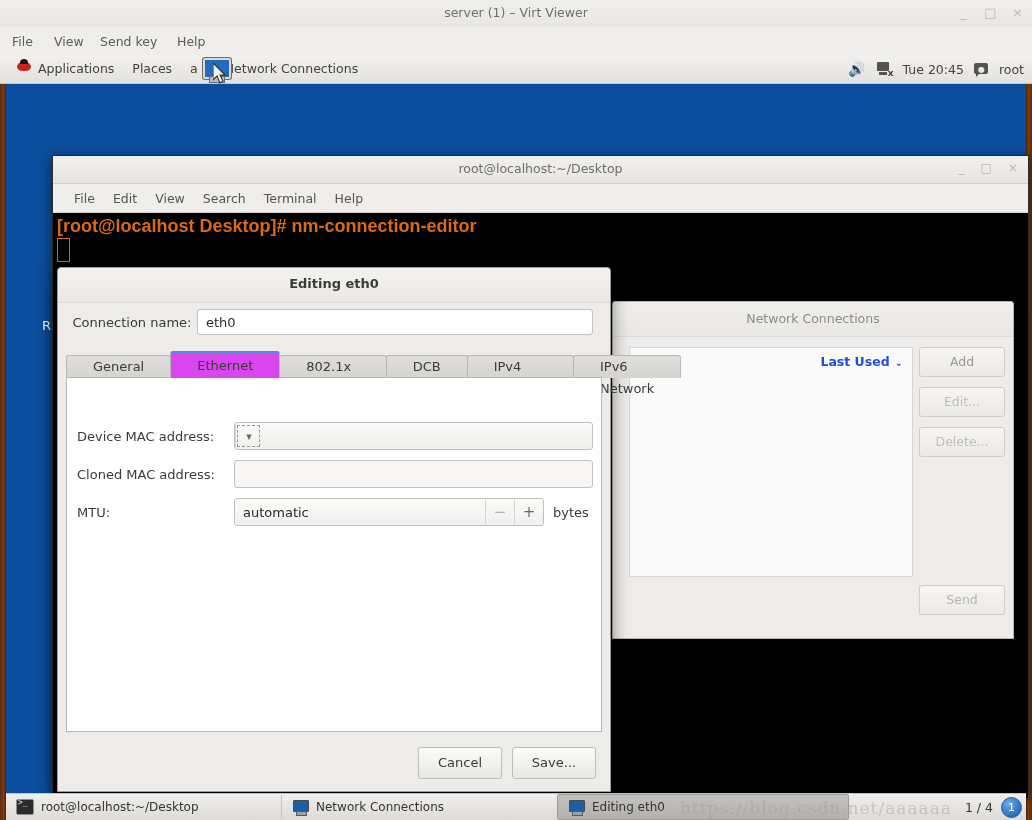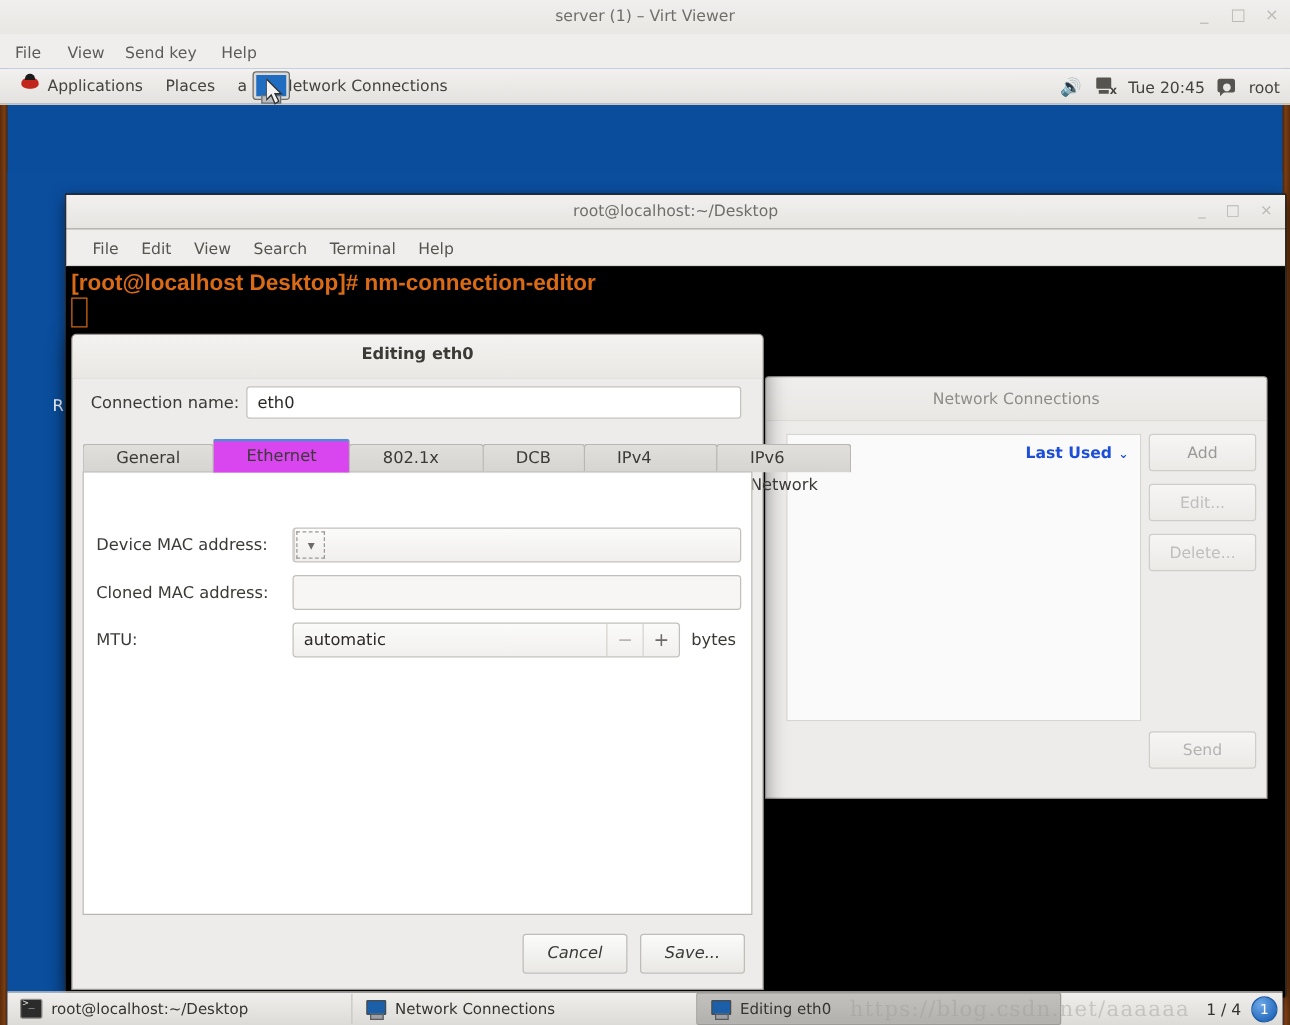--- a/index.html
+++ b/index.html
@@ -279,21 +279,21 @@
   .spin-btn {
     width: 28px; height: 26px; display: flex; align-items: center; justify-content: center;
     border-left: 1px solid #d6d4d0; font-size: 15px; color: #6d6b68;
   }
   .spin-btn.minus { color: #b3b1ad; }
   .bytes-lbl { font-size: 13px; color: #3b3a37; margin-left: 9px; }
 
   .ed-footer {
     position: absolute; left: 0; bottom: 0; width: 552px; height: 56px;
   }
-  .ed-footer-btns { position: absolute; right: 14px; top: 12px; display: flex; gap: 10px; font-style: italic; }
+  .ed-footer-btns { position: absolute; right: 14px; top: 12px; display: flex; gap: 10px; }
   .ed-btn {
     width: 82px; height: 30px; line-height: 30px; text-align: center;
     font-size: 13px; color: #3b3a37;
     background: linear-gradient(to bottom,#fbfbfa 0%, #e9e8e5 100%);
     border: 1px solid #bfbdb9; border-radius: 3px;
   }
 
   
   .taskbar {
     position: absolute; left: 6px; bottom: 0; right: 6px; height: 26px;

